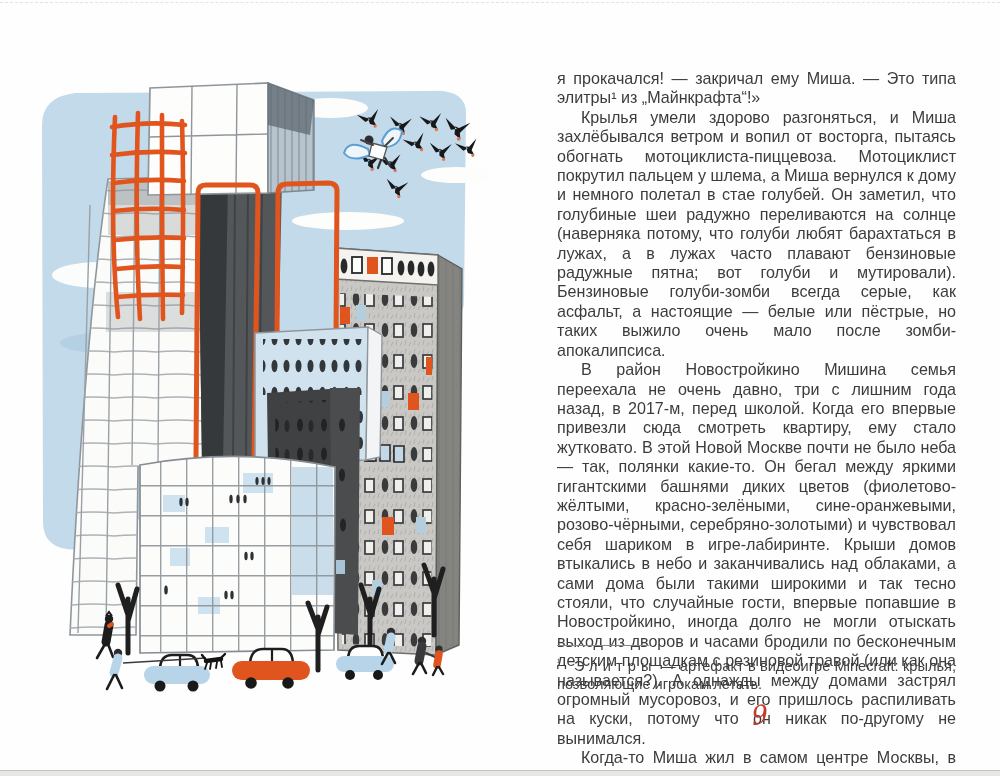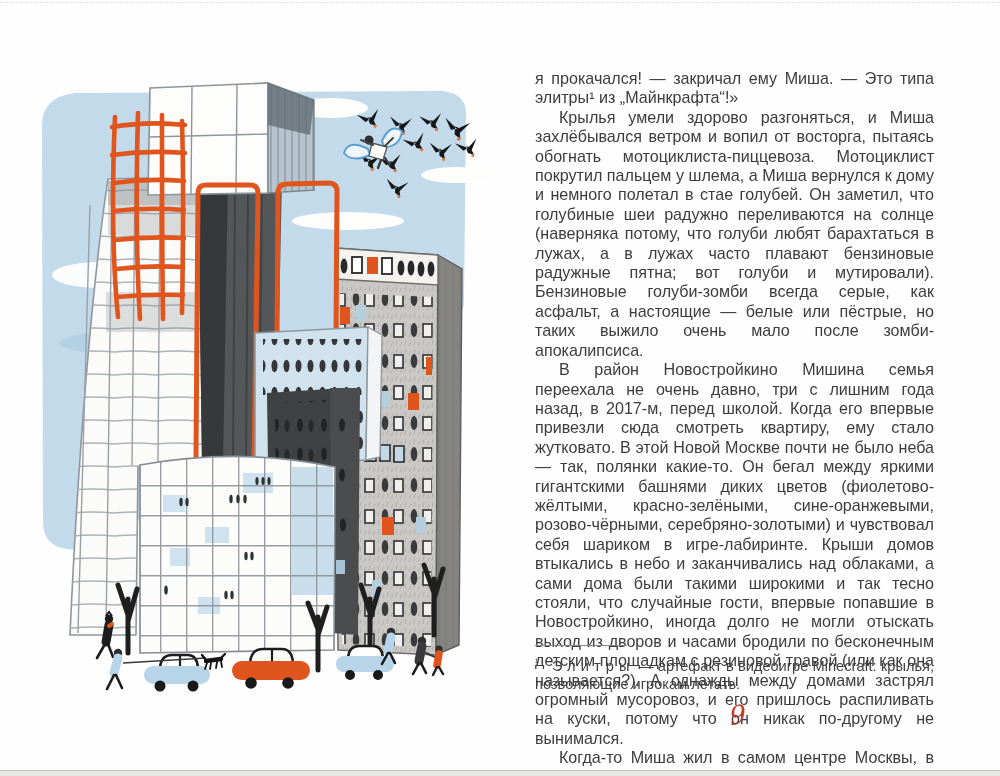--- a/index.html
+++ b/index.html
@@ -2,21 +2,21 @@
 <html><head>
 <meta charset="utf-8">
 <style>
   html,body{margin:0;padding:0;}
   body{width:1000px;height:776px;background:#ffffff;font-family:"Liberation Sans",sans-serif;}
   .spread{position:relative;width:1000px;height:776px;background:#fefefe;overflow:hidden;}
   .scan-top{position:absolute;top:2px;left:0;right:0;border-top:1px dashed #e3e3e1;}
   .scan-bottom{position:absolute;left:0;right:0;bottom:0;height:5px;background:#e7e7e5;border-top:1px solid #c4c4c2;}
   .page-left{position:absolute;left:0;top:0;width:530px;height:770px;}
   .page-left svg{position:absolute;left:30px;top:5px;}
-  .page-right{position:absolute;left:535px;top:0;width:399px;height:770px;}
+  .page-right{position:absolute;left:557px;top:0;width:399px;height:770px;}
   .text-col{position:absolute;left:0;top:69px;width:399px;color:#3c3c3c;
             font-size:16.1px;line-height:19.4px;text-align:justify;}
   .text-col p{margin:0;text-indent:24px;}
   .text-col p.cont{text-indent:0;}
   .footnote-block{position:absolute;left:0;top:645px;width:399px;color:#404040;}
   .footnote-rule{width:92px;border-top:1.5px solid #8a8a8a;margin-bottom:7px;}
   .footnote{margin:0;font-size:14.6px;line-height:18.6px;text-align:justify;}
   .footnote sup{font-size:9px;vertical-align:super;margin-right:14px;}
   .fn-word{letter-spacing:.35em;}
   .page-number{position:absolute;left:183px;top:700px;width:40px;text-align:center;

